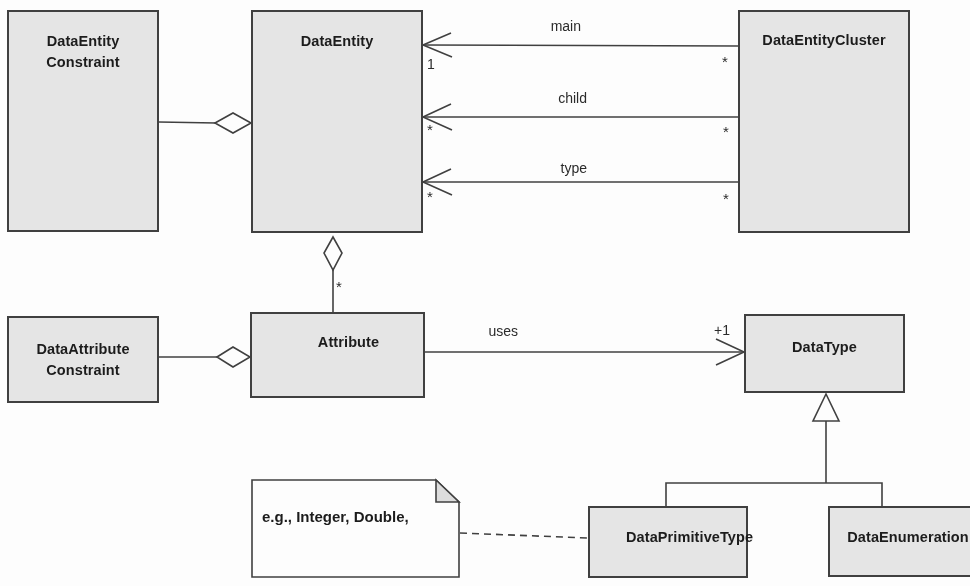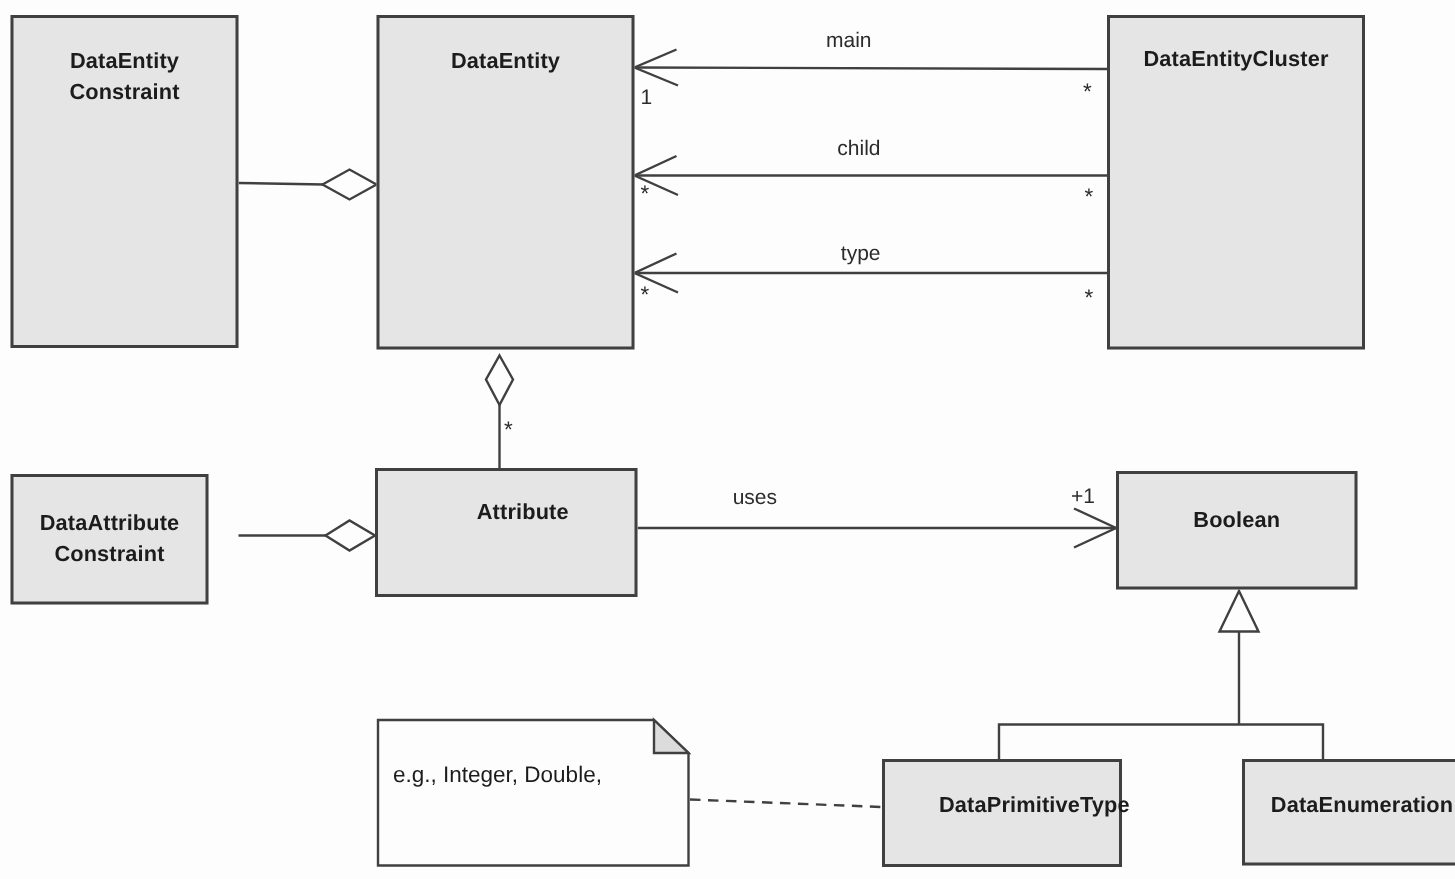--- a/index.html
+++ b/index.html
@@ -16,21 +16,21 @@
   }
   .stage svg{position:absolute;left:0;top:0;pointer-events:none;}
   .uml-box{
     position:absolute;box-sizing:border-box;background:#e5e5e5;
     border:2px solid var(--line);text-align:center;color:var(--text);
     font-weight:bold;font-size:14.5px;line-height:21px;letter-spacing:0.1px;
   }
   .b-dec{left:7px;top:10px;width:152px;height:222px;padding-top:19px;}
   .b-de{left:251px;top:10px;width:172px;height:223px;padding-top:19px;}
   .b-cluster{left:738px;top:10px;width:172px;height:223px;padding-top:18px;}
-  .b-dac{left:7px;top:316px;width:132px;height:87px;padding-top:21px;}
+  .b-dac{left:7px;top:316px;width:152px;height:87px;padding-top:21px;}
   .b-attr{left:250px;top:312px;width:175px;height:86px;padding-top:18px;padding-left:22px;}
   .b-dt{left:744px;top:314px;width:161px;height:79px;padding-top:21px;}
   .b-dpt{left:588px;top:506px;width:160px;height:72px;padding-top:19px;padding-left:36px;}
   .b-den{left:828px;top:506px;width:160px;height:71px;padding-top:19px;}
   .edge-label{
     position:absolute;color:#2b2b2b;font-size:14px;line-height:15px;
     width:60px;text-align:right;
   }
   .l-main{left:521px;top:19px;}
   .l-child{left:527px;top:91px;}
@@ -44,21 +44,21 @@
   .m-uses-t{left:427px;top:189px;}
   .m-main-s{left:722px;top:54px;}
   .m-child-s{left:723px;top:124px;}
   .m-uses-s{left:723px;top:191px;}
   .m-comp{left:336px;top:279px;}
   .m-type{left:714px;top:323px;font-size:14px;}
   .note-text{
     position:absolute;left:262px;top:505px;width:190px;
     color:var(--text);font-size:15px;line-height:23px;text-align:left;
   }
-  .note-text div{white-space:nowrap;}
+  .note-text div{white-space:nowrap;font-weight:bold;}
 </style>
 </head>
 <body>
 
 <div class="stage">
 
   <svg width="970" height="586" viewBox="0 0 970 586">
     <g stroke="#404040" stroke-width="1.6" fill="none">
 
       <line x1="159" y1="122" x2="216" y2="123"></line>
@@ -108,21 +108,21 @@
   <div class="uml-box b-dac">
     <div>DataAttribute</div>
     <div>Constraint</div>
   </div>
 
   <div class="uml-box b-attr">
     <div>Attribute</div>
   </div>
 
   <div class="uml-box b-dt">
-    <div>Boolean</div>
+    <div>DataType</div>
   </div>
 
   <div class="uml-box b-dpt">
     <div>DataPrimitiveType</div>
   </div>
 
   <div class="uml-box b-den">
     <div>DataEnumeration</div>
   </div>
 

